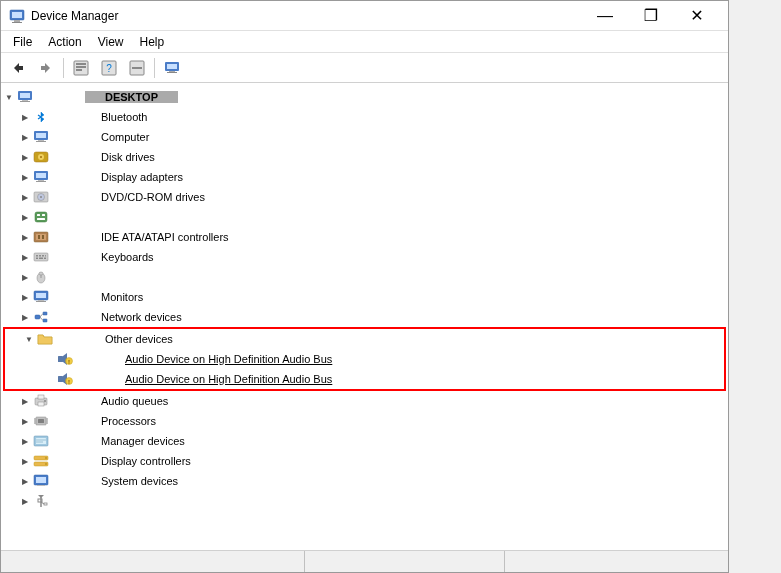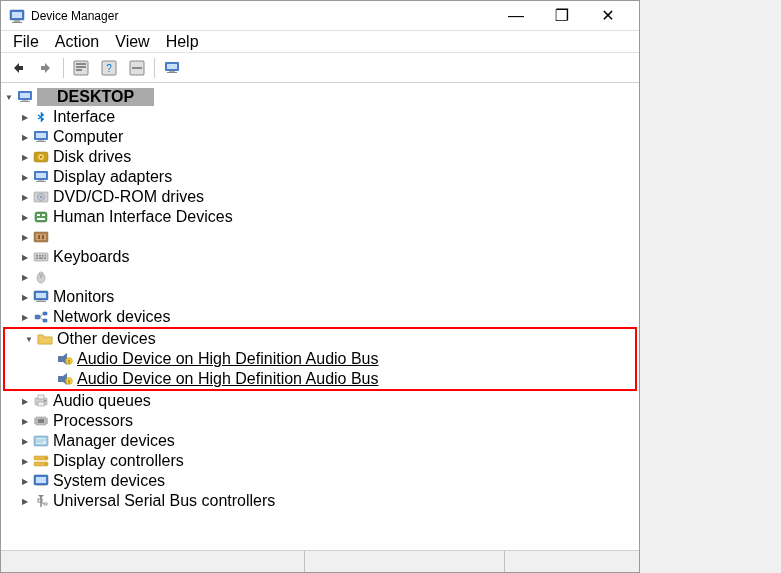--- a/index.html
+++ b/index.html
@@ -5,21 +5,21 @@
     * { margin: 0; padding: 0; box-sizing: border-box; }
     body {
       font-family: 'Segoe UI', Tahoma, sans-serif;
       font-size: 12px;
       background: #f0f0f0;
       width: 781px;
       height: 573px;
       overflow: hidden;
     }
     .window {
-      width: 640px;
+      width: 729px;
       height: 573px;
       background: #ffffff;
       border: 1px solid #999;
       display: flex;
       flex-direction: column;
     }
     .title-bar {
       background: #ffffff;
       height: 30px;
       display: flex;
@@ -62,21 +62,21 @@
       display: flex;
       height: 22px;
       align-items: center;
       padding: 0 4px;
       background: #ffffff;
       border-bottom: 1px solid #e0e0e0;
     }
     .menu-item {
       padding: 16px 8px;
       cursor: pointer;
-      font-size: 16px;
+      font-size: 12px;
       color: #000;
     }
     .toolbar {
       display: flex;
       align-items: center;
       height: 30px;
       padding: 2px 4px;
       border-bottom: 1px solid #d0d0d0;
       background: #ffffff;
       gap: 2px;
@@ -157,21 +157,22 @@
       width: 16px;
       height: 16px;
       margin-right: 4px;
       flex-shrink: 0;
       display: flex;
       align-items: center;
       justify-content: center;
       font-size: 14px;
     }
     .tree-label {
-      font-size: 16px;
+      font-size: 11px;
+      margin-left: 48px;
     }
     .indent-1 { padding-left: 16px; }
     .indent-2 { padding-left: 32px; text-decoration: underline; }
 
     
     .highlight-box {
       border: 2px solid red;
       margin: 0 2px;
     }
 
@@ -272,21 +273,21 @@
 
       <div class="tree-item indent-1">
         <div class="tree-toggle">▶</div>
         <div class="tree-icon">
           <svg width="14" height="14" viewBox="0 0 14 14">
             <path d="M7,2 L7,12 L10,9 L7,7 L10,5 Z" fill="#0078d7" stroke="#0078d7" stroke-width="0.5"></path>
             <path d="M7,7 L4,5" stroke="#0078d7" stroke-width="1.2"></path>
             <path d="M7,7 L4,9" stroke="#0078d7" stroke-width="1.2"></path>
           </svg>
         </div>
-        <span class="tree-label">Interface</span>
+        <span class="tree-label">Bluetooth</span>
       </div>
 
       <div class="tree-item indent-1">
         <div class="tree-toggle">▶</div>
         <div class="tree-icon icon-computer">
           <svg width="16" height="14" viewBox="0 0 16 14">
             <rect x="1" y="1" width="14" height="9" rx="1" fill="#4a7cc7"></rect>
             <rect x="3" y="3" width="10" height="5" fill="#c8e0ff"></rect>
             <rect x="5" y="10" width="6" height="1" fill="#bbb"></rect>
             <rect x="3" y="11" width="10" height="1" fill="#999"></rect>
@@ -335,33 +336,33 @@
       <div class="tree-item indent-1">
         <div class="tree-toggle">▶</div>
         <div class="tree-icon">
           <svg width="16" height="14" viewBox="0 0 16 14">
             <rect x="2" y="2" width="12" height="10" rx="2" fill="#5a9a5a" stroke="#3a7a3a" stroke-width="0.5"></rect>
             <rect x="4" y="4" width="3" height="2" fill="#fff" rx="0.5"></rect>
             <rect x="9" y="4" width="3" height="2" fill="#fff" rx="0.5"></rect>
             <rect x="4" y="8" width="8" height="2" fill="#fff" rx="0.5"></rect>
           </svg>
         </div>
-        <span class="tree-label">Human Interface Devices</span>
       </div>
 
       <div class="tree-item indent-1">
         <div class="tree-toggle">▶</div>
         <div class="tree-icon">
           <svg width="16" height="14" viewBox="0 0 16 14">
             <rect x="1" y="2" width="14" height="10" rx="1" fill="#b08050" stroke="#806030" stroke-width="0.5"></rect>
             <rect x="3" y="4" width="10" height="6" fill="#d0a070" rx="0.5"></rect>
             <rect x="5" y="5" width="2" height="4" fill="#806030"></rect>
             <rect x="9" y="5" width="2" height="4" fill="#806030"></rect>
           </svg>
         </div>
+        <span class="tree-label">IDE ATA/ATAPI controllers</span>
       </div>
 
       <div class="tree-item indent-1">
         <div class="tree-toggle">▶</div>
         <div class="tree-icon">
           <svg width="16" height="14" viewBox="0 0 16 14">
             <rect x="1" y="3" width="14" height="8" rx="1" fill="#d0d0d0" stroke="#888" stroke-width="0.5"></rect>
             <rect x="3" y="5" width="2" height="1.5" fill="#888" rx="0.2"></rect>
             <rect x="6" y="5" width="2" height="1.5" fill="#888" rx="0.2"></rect>
             <rect x="9" y="5" width="2" height="1.5" fill="#888" rx="0.2"></rect>
@@ -525,21 +526,20 @@
         <div class="tree-toggle">▶</div>
         <div class="tree-icon">
           <svg width="16" height="14" viewBox="0 0 16 14">
             <line x1="8" y1="1" x2="8" y2="13" stroke="#888" stroke-width="1.5"></line>
             <polygon points="5,1 11,1 8,4" fill="#888"></polygon>
             <rect x="5" y="5" width="4" height="3" fill="none" stroke="#888" stroke-width="1"></rect>
             <line x1="8" y1="8" x2="11" y2="10" stroke="#888" stroke-width="1"></line>
             <rect x="11" y="9" width="3" height="2" fill="none" stroke="#888" stroke-width="0.8"></rect>
           </svg>
         </div>
-        <span class="tree-label">Universal Serial Bus controllers</span>
       </div>
 
     </div>
   </div>
 
   <div class="status-bar">
     <div class="status-segment" style="min-width:300px;">
       <span></span>
     </div>
     <div class="status-segment" style="min-width:200px;"></div>

